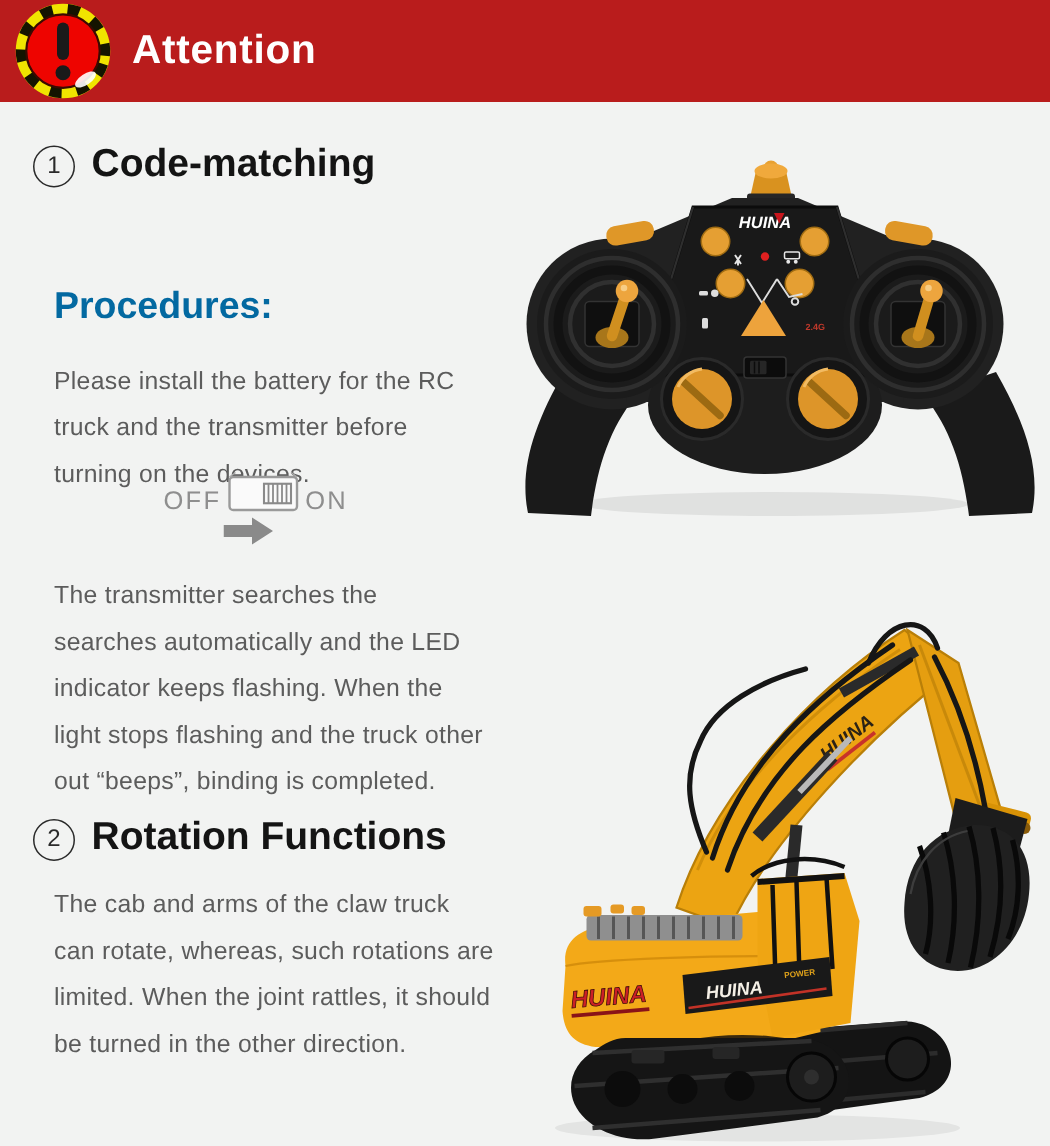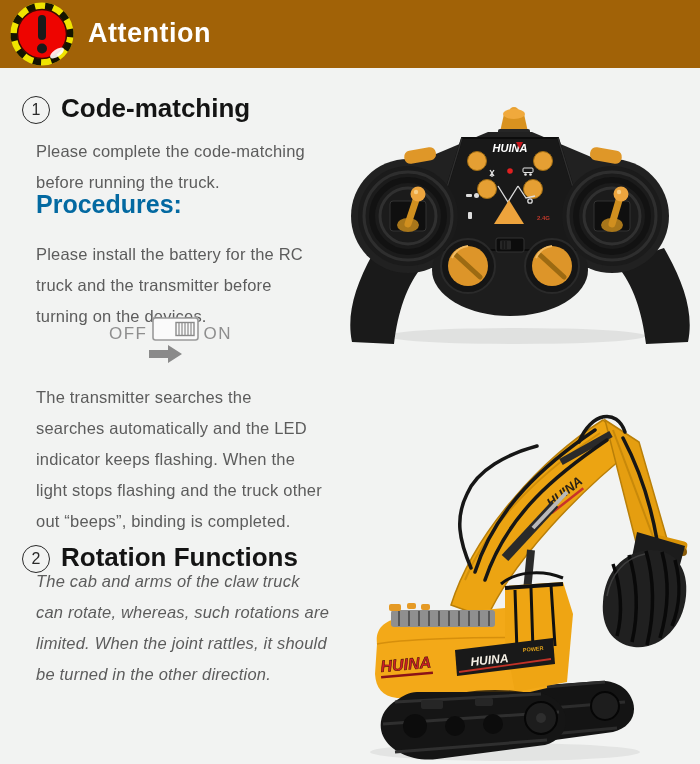--- a/index.html
+++ b/index.html
@@ -5,21 +5,21 @@
   html,body{margin:0;padding:0;}
   body{
     width:700px;height:764px;
     background:#f2f3f2;
     font-family:"Liberation Sans", sans-serif;
     overflow:hidden;
   }
   .page{position:relative;width:700px;height:764px;background:#f2f3f2;}
 
   
-  .header{position:absolute;left:0;top:0;width:700px;height:68px;background:#a16207;}
+  .header{position:absolute;left:0;top:0;width:700px;height:68px;background:#b91c1c;}
   .header-icon{position:absolute;left:10px;top:2px;width:64px;height:64px;}
   .header-title{
     position:absolute;left:88px;top:18px;
     color:#ffffff;font-size:27px;font-weight:bold;letter-spacing:0.5px;
   }
 
   
   .h1{position:absolute;left:22px;color:#141414;font-size:26px;font-weight:bold;line-height:32px;white-space:nowrap;}
   .num-circle{
     display:inline-block;width:26px;height:26px;border:1.6px solid #2a2a2a;border-radius:50%;
@@ -56,24 +56,20 @@
         <ellipse cx="47" cy="51" rx="8" ry="3.6" fill="#ffffff" opacity="0.9" transform="rotate(-34 47 51)"></ellipse>
       </svg>
     </div>
     <div class="header-title">Attention</div>
   </div>
 
   <div class="h1" style="top:92px;">
     <span class="num-circle">1</span><span>Code-matching</span>
   </div>
 
-  <div class="para" style="top:136px;">
-    <div class="line">Please complete the code-matching</div>
-    <div class="line">before running the truck.</div>
-  </div>
 
   <div class="red-heading" style="top:190px;">Procedures:</div>
 
   <div class="para" style="top:239px;">
     <div class="line">Please install the battery for the RC</div>
     <div class="line">truck and the transmitter before</div>
     <div class="line">turning on the devices.</div>
   </div>
 
   <div class="switch-row">
@@ -104,21 +100,21 @@
     <div class="line">searches automatically and the LED</div>
     <div class="line">indicator keeps flashing. When the</div>
     <div class="line">light stops flashing and the truck other</div>
     <div class="line">out “beeps”, binding is completed.</div>
   </div>
 
   <div class="h1" style="top:541px;">
     <span class="num-circle">2</span><span>Rotation Functions</span>
   </div>
 
-  <div class="para" style="top:566px;font-style:italic;">
+  <div class="para" style="top:588px;">
     <div class="line">The cab and arms of the claw truck</div>
     <div class="line">can rotate, whereas, such rotations are</div>
     <div class="line">limited. When the joint rattles, it should</div>
     <div class="line">be turned in the other direction.</div>
   </div>
 
   <div class="photo" style="left:340px;top:98px;width:360px;height:248px;">
     <svg viewBox="0 0 360 248" width="360" height="248">
       <ellipse cx="176" cy="238" rx="130" ry="8" fill="#000" opacity="0.07"></ellipse>
 

